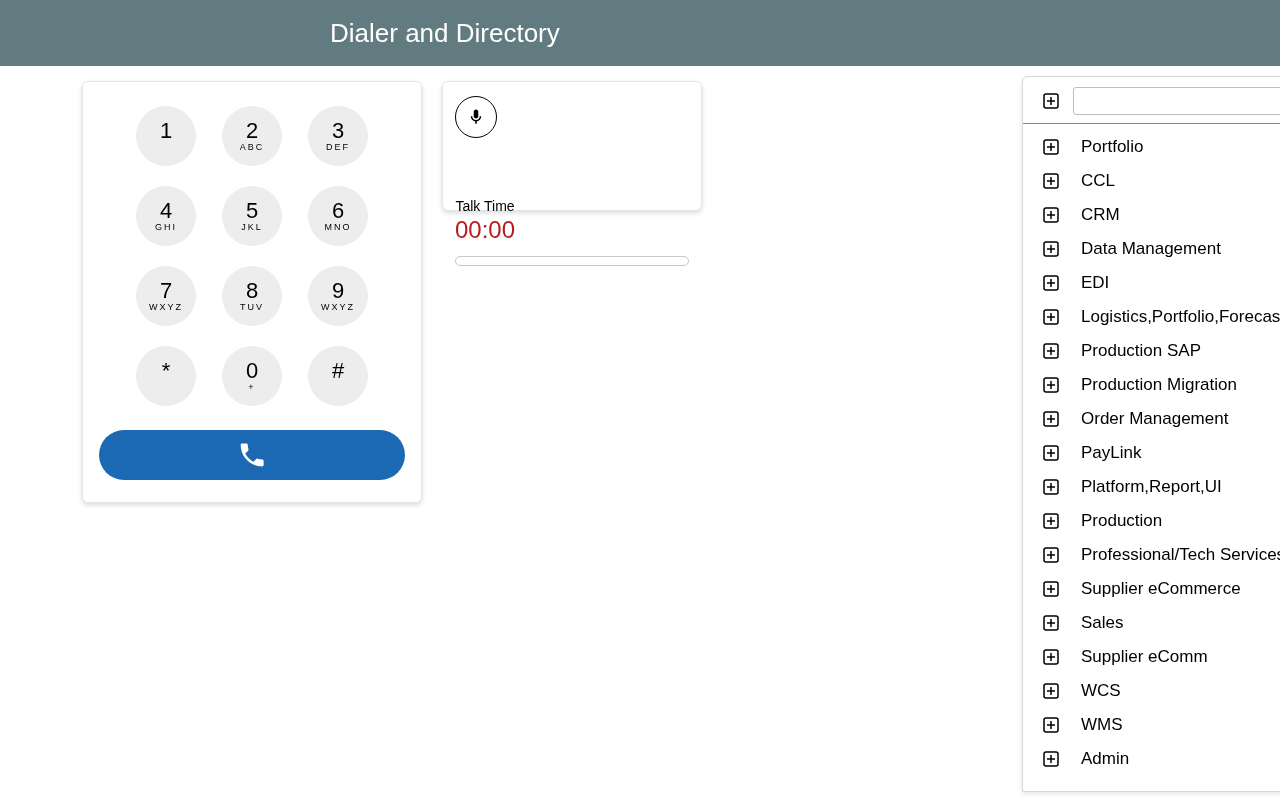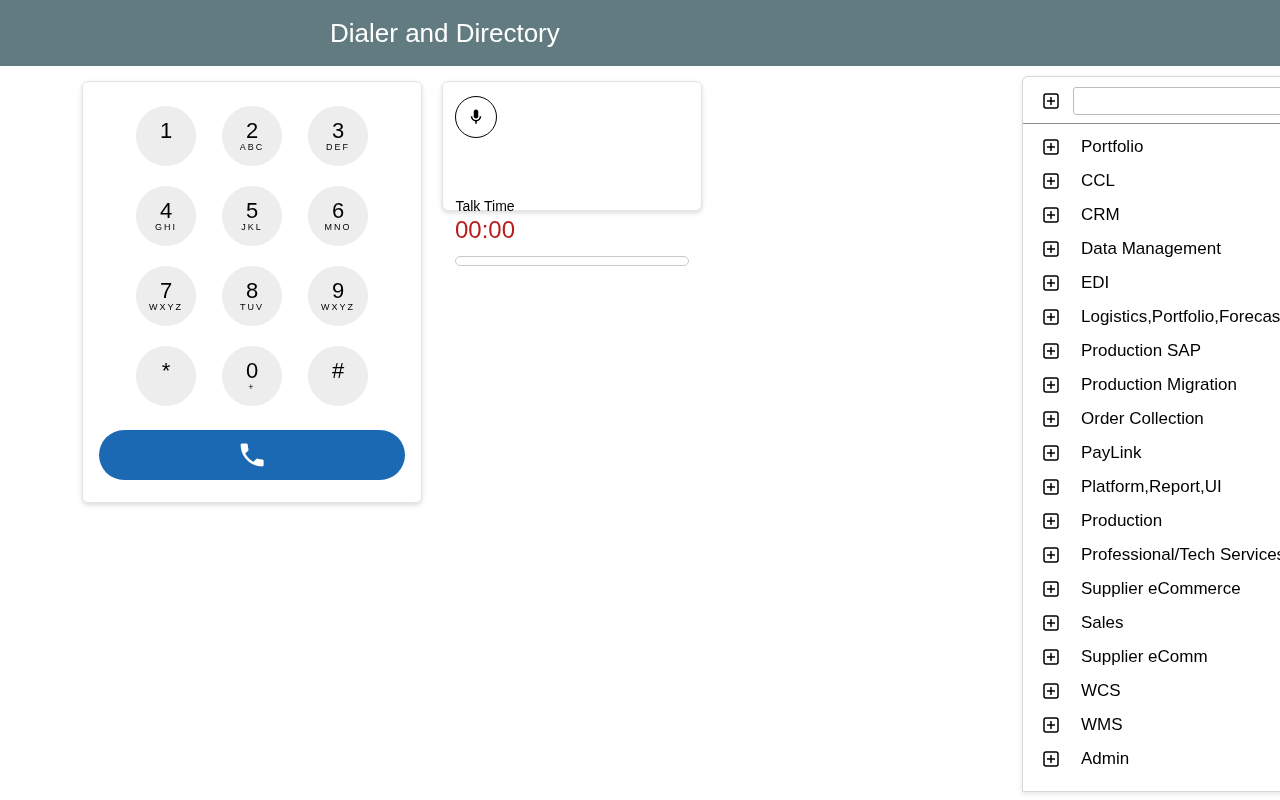--- a/index.html
+++ b/index.html
@@ -413,21 +413,21 @@
           <span>Production Migration</span>
         </li>
         <li class="dir-item">
           <span class="expand-icon">
             <svg viewBox="0 0 16 16" fill="none" stroke="#000" stroke-width="1.5">
               <rect x="1" y="1" width="14" height="14" rx="2"></rect>
               <line x1="8" y1="4" x2="8" y2="12"></line>
               <line x1="4" y1="8" x2="12" y2="8"></line>
             </svg>
           </span>
-          <span>Order Collection</span>
+          <span>Order Management</span>
         </li>
         <li class="dir-item">
           <span class="expand-icon">
             <svg viewBox="0 0 16 16" fill="none" stroke="#000" stroke-width="1.5">
               <rect x="1" y="1" width="14" height="14" rx="2"></rect>
               <line x1="8" y1="4" x2="8" y2="12"></line>
               <line x1="4" y1="8" x2="12" y2="8"></line>
             </svg>
           </span>
           <span>PayLink</span>

